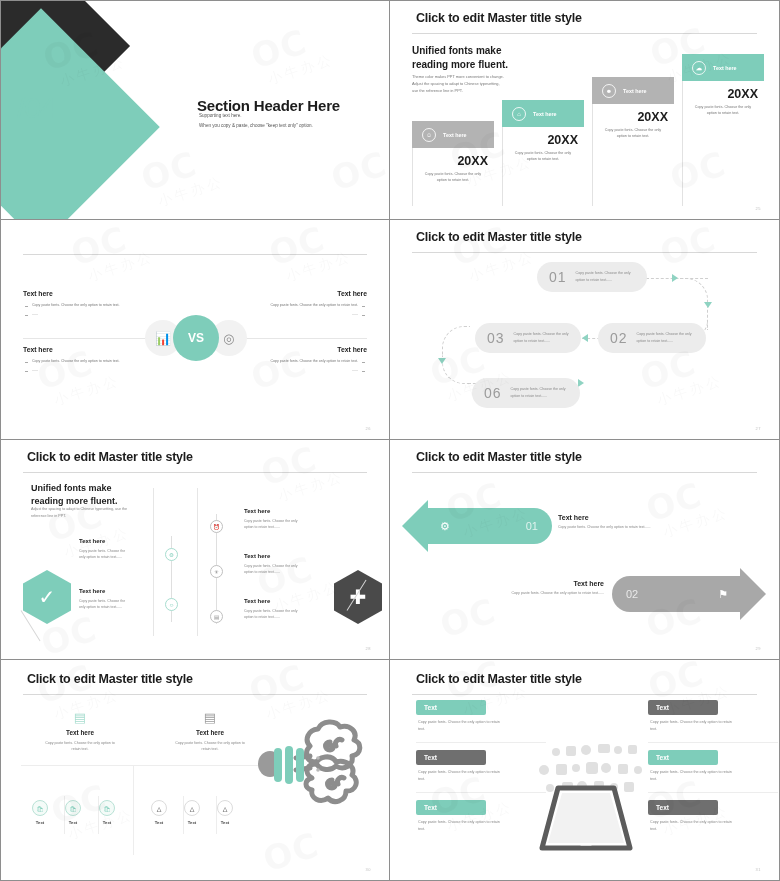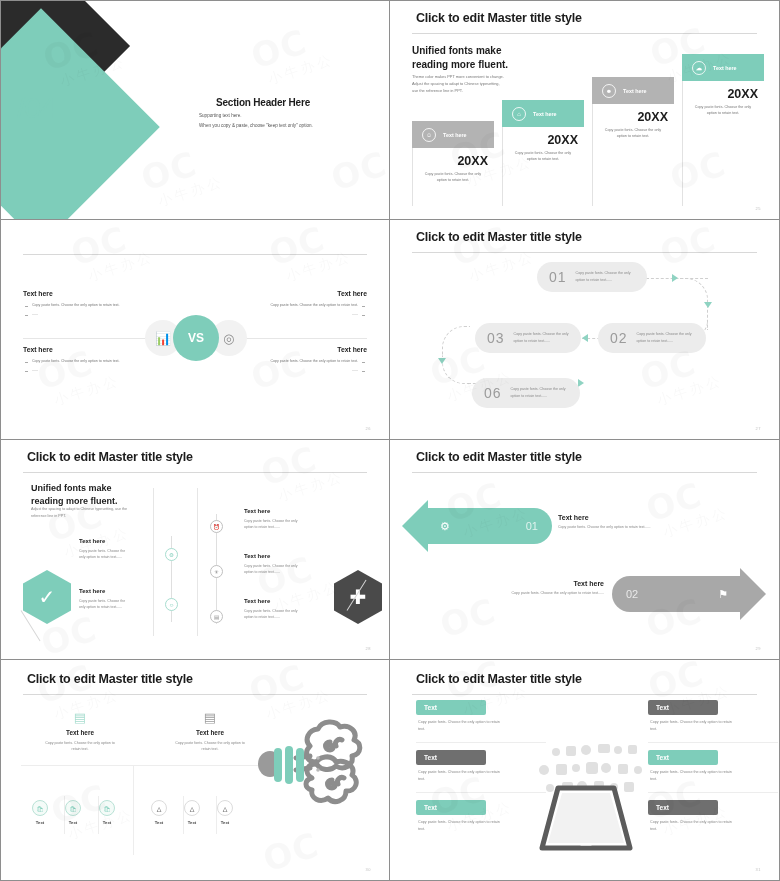--- a/index.html
+++ b/index.html
@@ -69,21 +69,21 @@
   .s1-teal {
     position:absolute; left:-44px; top:42px;
     width: 168px; height: 168px; background: #7ecdba;
     transform: rotate(45deg);
   }
   .s1-num {
     position: absolute; left: 16px; top: 90px;
     font-size: 30px; color: #7ecdba; font-weight: 400;
     letter-spacing: -1px; z-index: 5;
   }
-  .s1-h { position: absolute; left: 215px; top: 96px; font-size: 10px; font-weight: 700; color: #1c1c1c; letter-spacing:-.2px;}
+  .s1-h { position: absolute; left: 196px; top: 96px; font-size: 15px; font-weight: 700; color: #1c1c1c; letter-spacing:-.2px;}
   .s1-sub { position:absolute; left:198px; top:112px; font-size:4.6px; color:#555; }
   .s1-sub2 { position:absolute; left:198px; top:122px; font-size:4.6px; color:#555; }
 
   
   .s2-head { position:absolute; left:22px; top:43px; font-size:10px; font-weight:700; color:#1c1c1c; line-height:1.35; }
   .s2-body { position:absolute; left:22px; top:72px; font-size:3.9px; color:#777; line-height:1.85; }
   .step { position:absolute; width:82px; }
   .step .cap {
     height:27px; display:flex; align-items:center; gap:7px;
     padding-left:10px; color:#fff; font-size:5.4px; font-weight:700;

